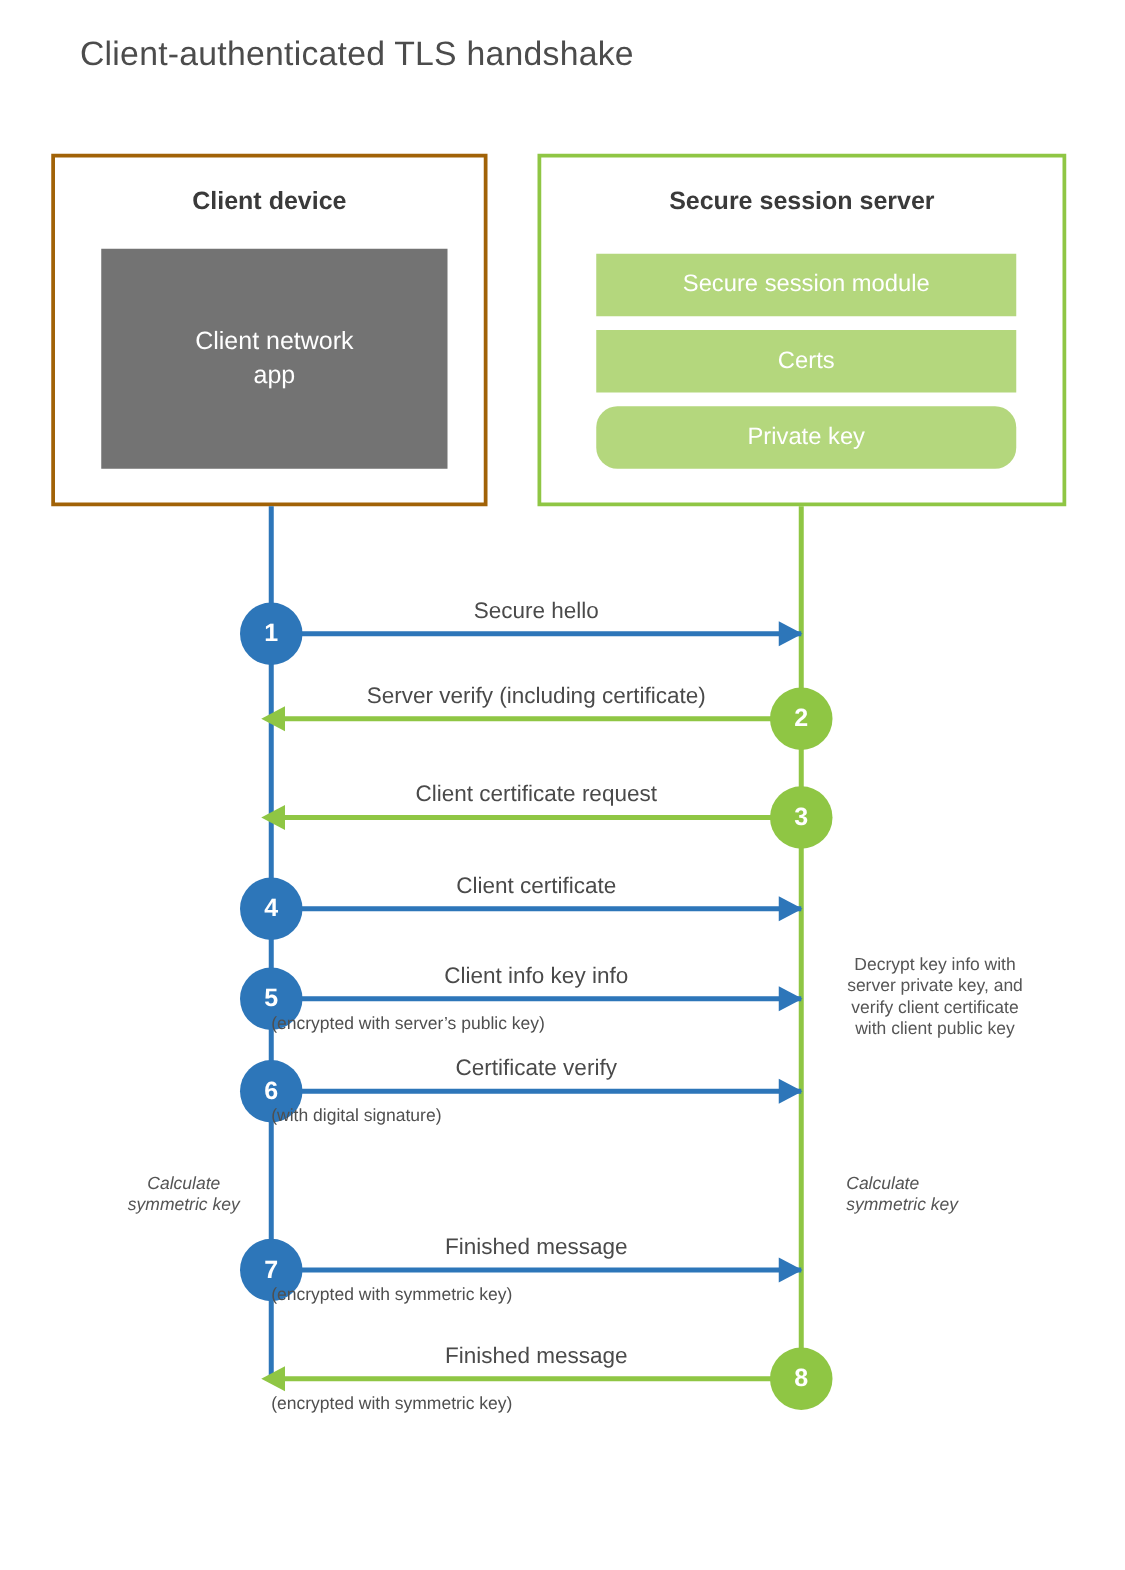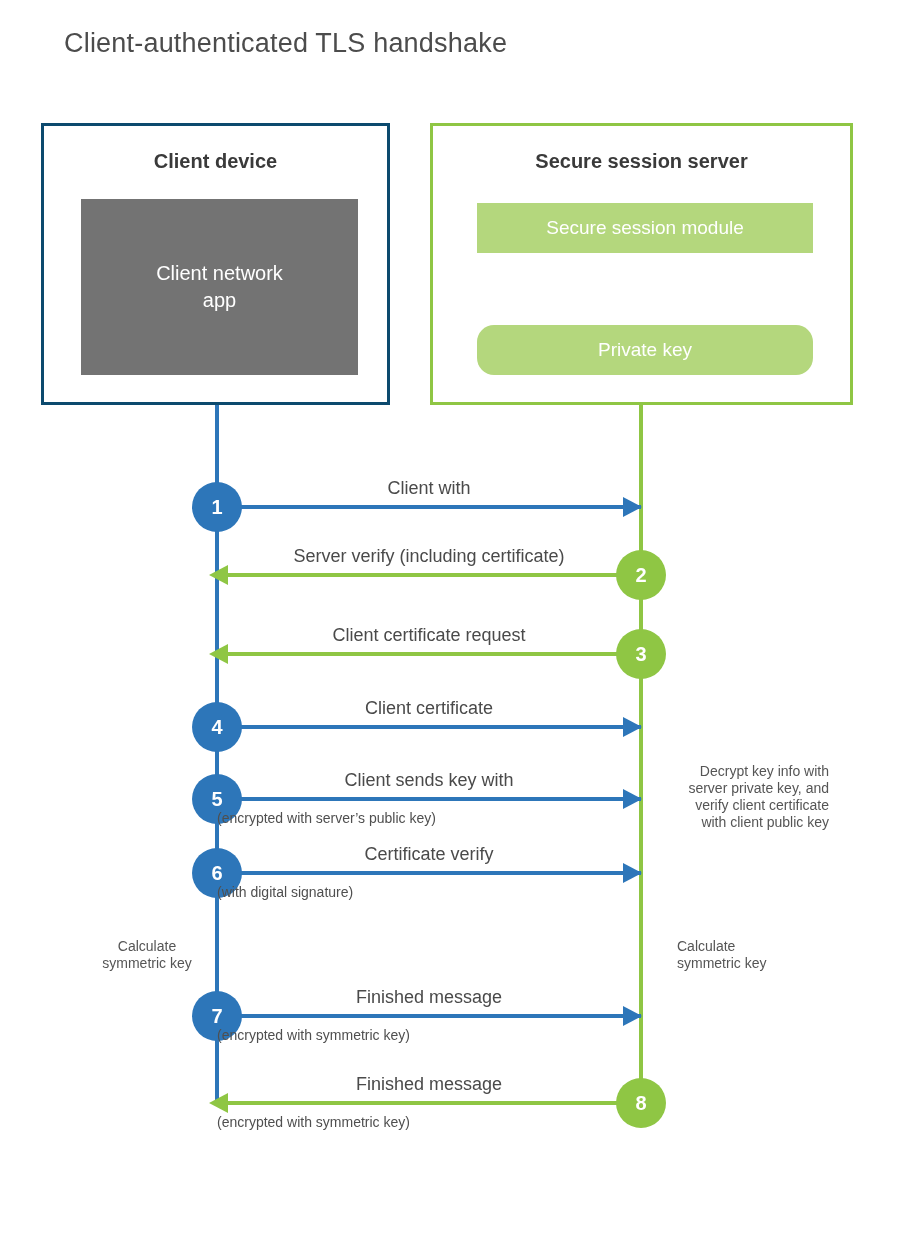--- a/index.html
+++ b/index.html
@@ -10,21 +10,21 @@
   .abs{position:absolute;}
 
   
   .page-title{
     left:36px;top:28px;width:700px;
     font-size:27px;font-weight:300;color:#4c4c4c;letter-spacing:.2px;margin-left:28px;
   }
 
   
   .actor-box{box-sizing:border-box;background:#fff;}
-  .client-box{left:41px;top:123px;width:349px;height:282px;border:3px solid #0c4a6e;}
+  .client-box{left:41px;top:123px;width:349px;height:282px;border:3px solid #a16207;}
   .server-box{left:430px;top:123px;width:423px;height:282px;border:3px solid #8fc644;}
   .actor-title{
     left:0;top:24px;width:100%;text-align:center;
     font-size:20px;font-weight:bold;color:#3a3a3a;
   }
   .client-app{
     left:37px;top:73px;width:277px;height:176px;background:#737373;
     display:flex;align-items:center;justify-content:center;text-align:center;
     color:#ffffff;font-size:20px;line-height:27px;
   }
@@ -65,52 +65,55 @@
   .circle{
     position:absolute;top:-25px;width:50px;height:50px;border-radius:50%;
     display:flex;align-items:center;justify-content:center;
     color:#ffffff;font-size:20px;font-weight:bold;z-index:3;
   }
   .circle-left{left:192px;background:#2d76b9;}
   .circle-right{left:616px;background:#8fc644;}
 
   
   .note{font-size:14px;line-height:17px;color:#555555;z-index:5;}
-  .note-decrypt{left:667px;top:763px;width:162px;text-align:right;}
+  .note-decrypt{left:667px;top:763px;width:162px;text-align:center;}
   .note-calc-left{left:57px;top:938px;width:180px;text-align:center;}
-  .note-calc-left span,.note-calc-right span{display:inline-block;max-width:105px;}
+  .note-calc-left span,.note-calc-right span{display:inline-block;max-width:105px;font-style:italic;}
   .note-calc-right{left:677px;top:938px;width:140px;text-align:left;}
 </style>
 </head>
 <body>
 
 <div class="abs page-title">Client-authenticated TLS handshake</div>
 
 <div class="abs actor-box client-box">
   <div class="abs actor-title">Client device</div>
   <div class="abs client-app">
     <span>Client network app</span>
   </div>
 </div>
 
 <div class="abs actor-box server-box">
   <div class="abs server-bar bar-0">
     <span>Secure session module</span>
   </div>
   <div class="abs actor-title">Secure session server</div>
+  <div class="abs server-bar bar-1">
+    <span>Certs</span>
+  </div>
   <div class="abs server-bar bar-2">
     <span>Private key</span>
   </div>
 </div>
 
 <div class="abs lifeline lifeline-client"></div>
 <div class="abs lifeline lifeline-server"></div>
 
 <div class="step s1 blue dir-right">
-  <div class="msg-label">Client with</div>
+  <div class="msg-label">Secure hello</div>
   <div class="arrow-line"></div>
   <div class="arrow-head"></div>
   <div class="circle circle-left">1</div>
 </div>
 
 <div class="step s2 green dir-left">
   <div class="msg-label">Server verify (including certificate)</div>
   <div class="arrow-line"></div>
   <div class="arrow-head"></div>
   <div class="circle circle-right">2</div>
@@ -124,21 +127,21 @@
 </div>
 
 <div class="step s4 blue dir-right">
   <div class="msg-label">Client certificate</div>
   <div class="arrow-line"></div>
   <div class="arrow-head"></div>
   <div class="circle circle-left">4</div>
 </div>
 
 <div class="step s5 blue dir-right">
-  <div class="msg-label">Client sends key with</div>
+  <div class="msg-label">Client info key info</div>
   <div class="msg-sub">(encrypted with server’s public key)</div>
   <div class="arrow-line"></div>
   <div class="arrow-head"></div>
   <div class="circle circle-left">5</div>
 </div>
 
 <div class="step s6 blue dir-right">
   <div class="msg-label">Certificate verify</div>
   <div class="msg-sub">(with digital signature)</div>
   <div class="arrow-line"></div>

